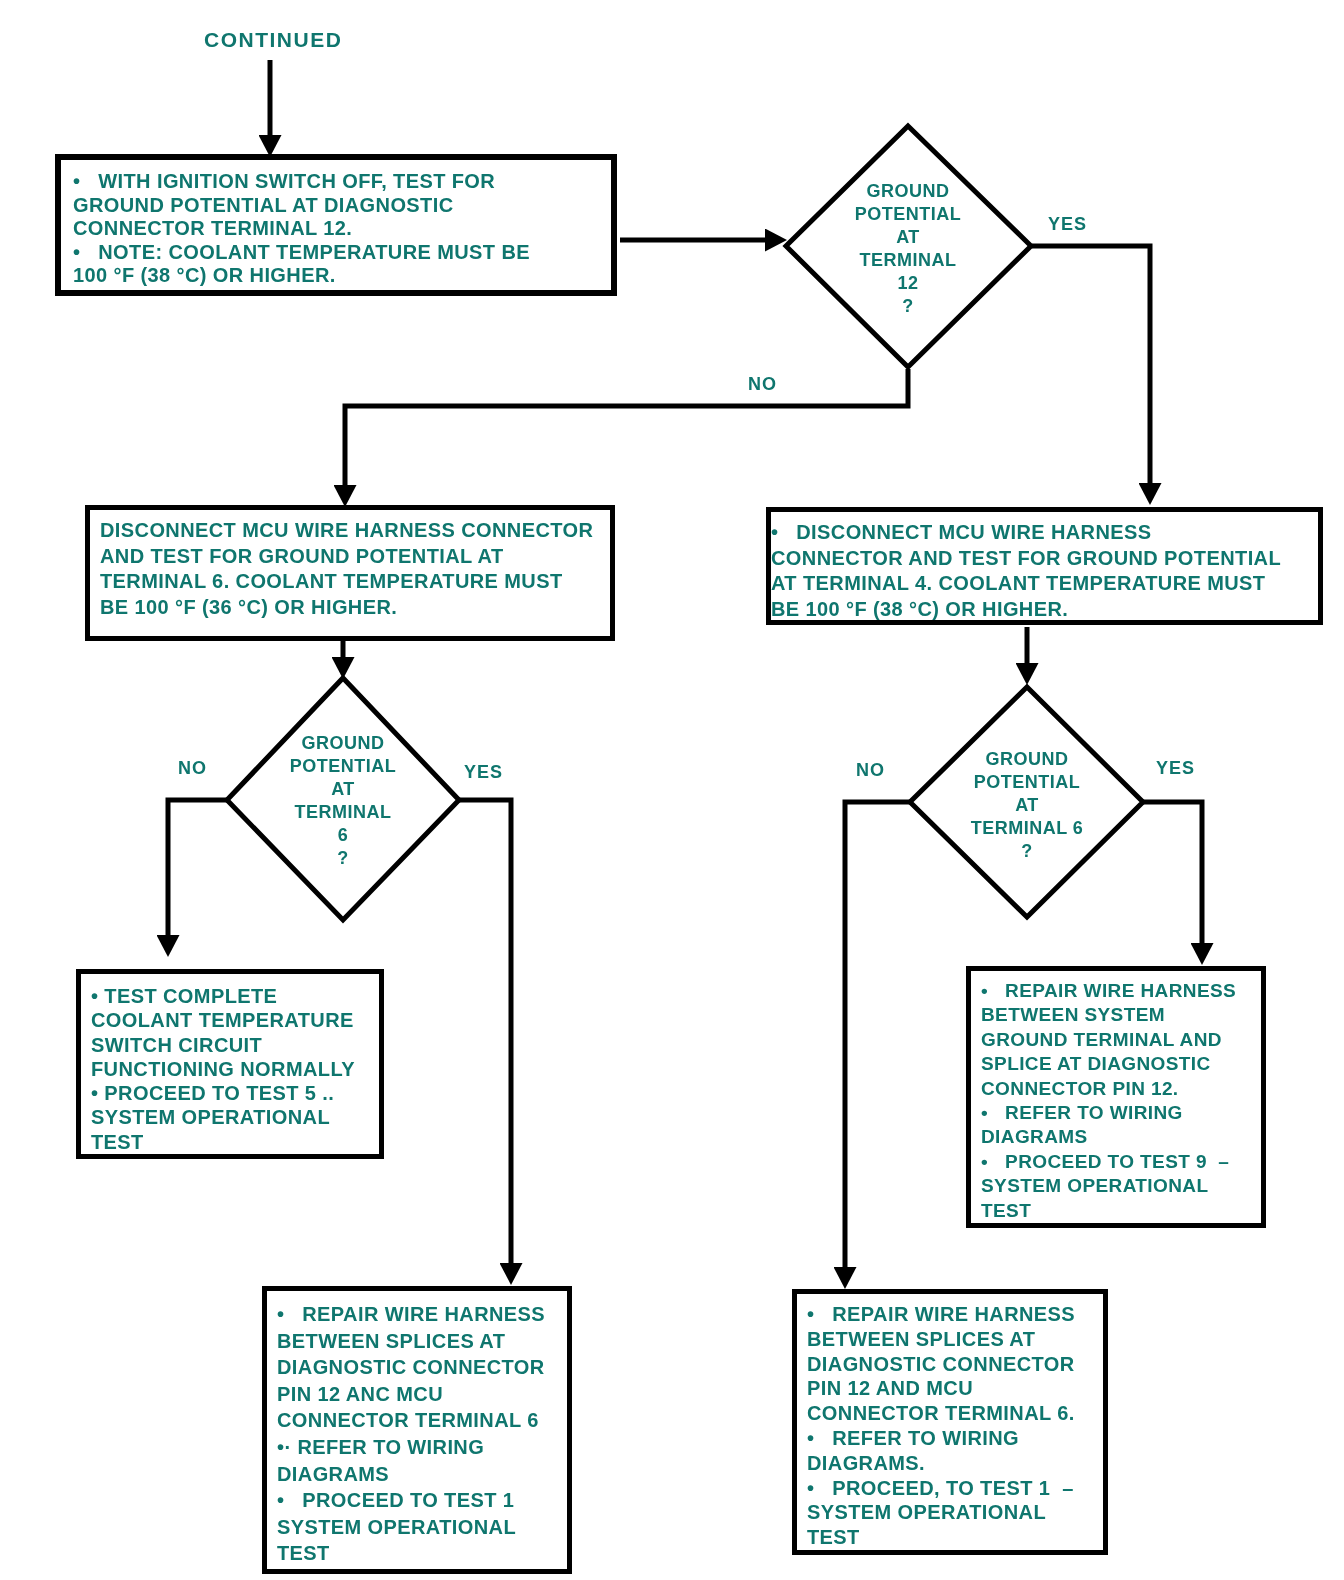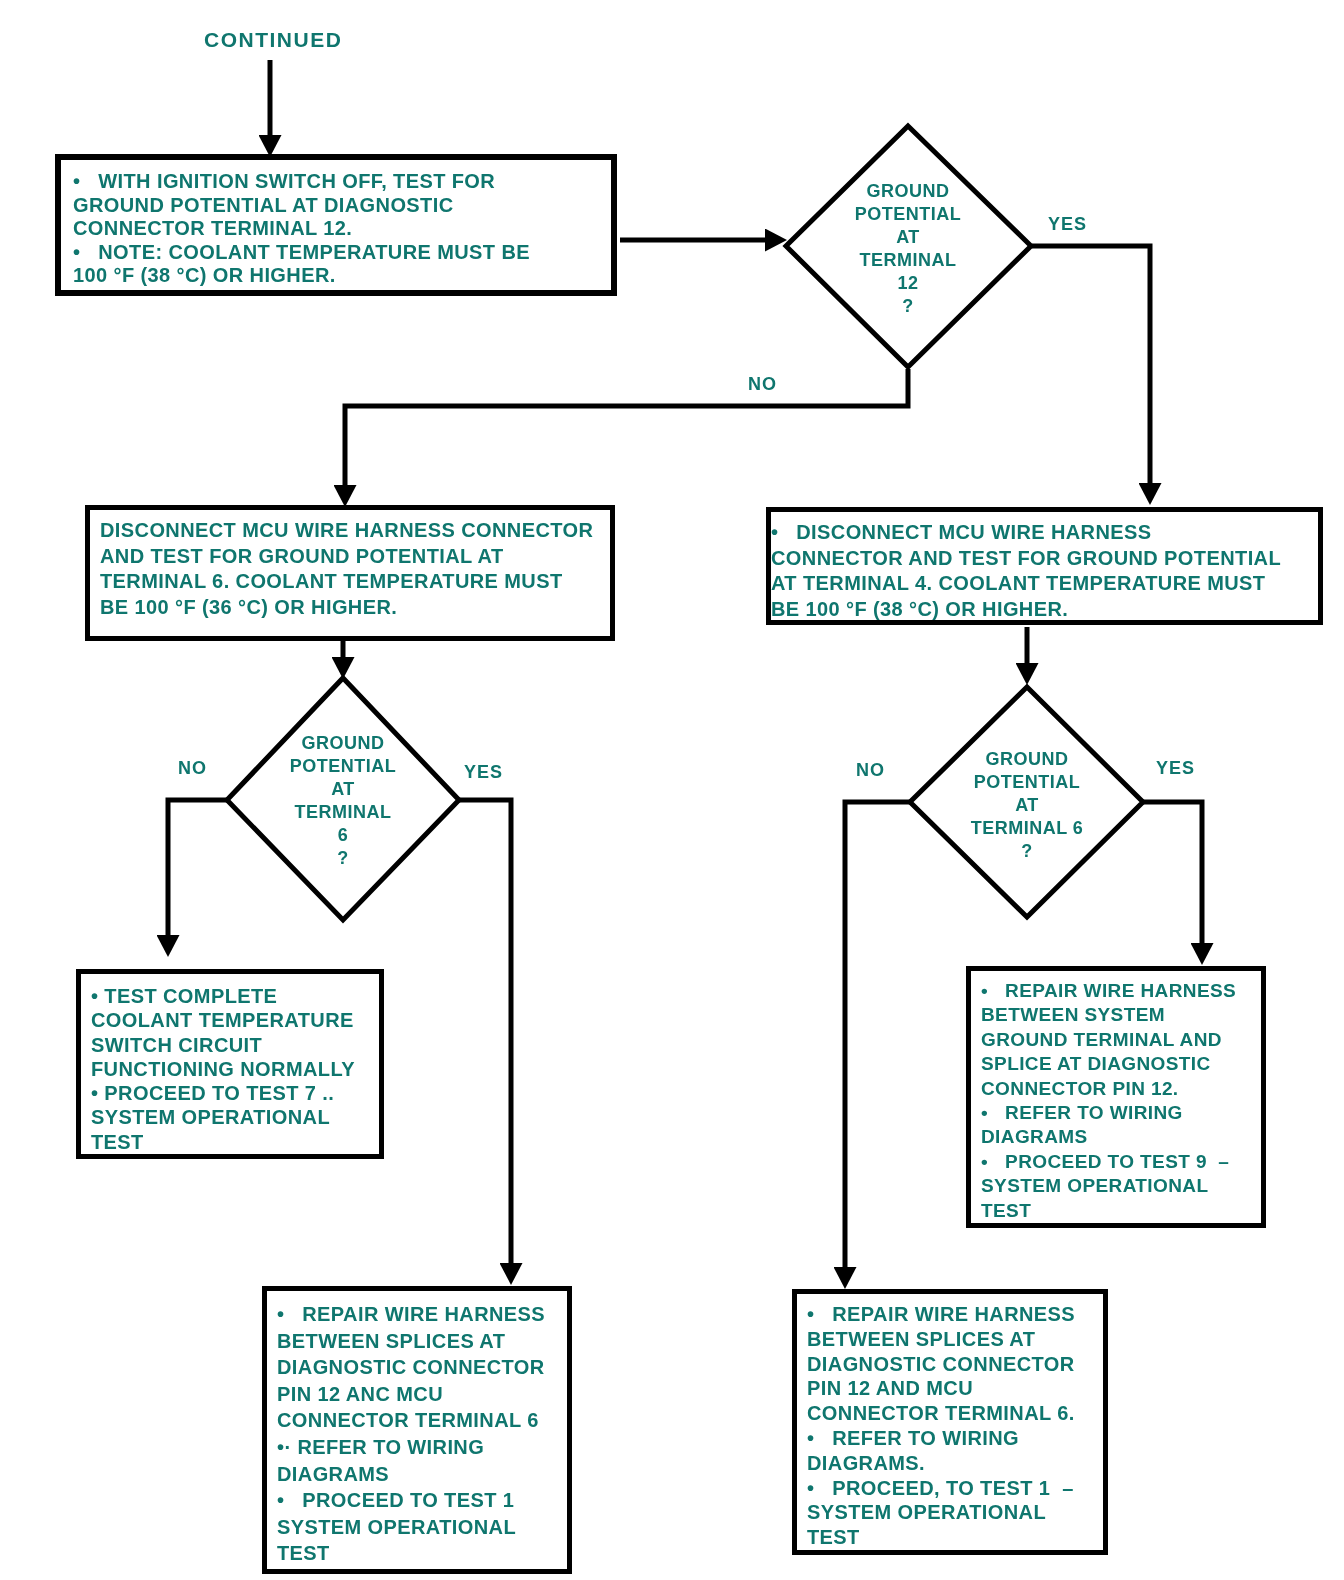--- a/index.html
+++ b/index.html
@@ -102,21 +102,21 @@
       <div class="tline">CONNECTOR AND TEST FOR GROUND POTENTIAL</div>
       <div class="tline">AT TERMINAL 4. COOLANT TEMPERATURE MUST</div>
       <div class="tline">BE 100 °F (38 °C) OR HIGHER.</div>
     </div>
 
   <div id="box-test-complete" class="fc-box txt">
       <div class="tline">• TEST COMPLETE</div>
       <div class="tline">COOLANT TEMPERATURE</div>
       <div class="tline">SWITCH CIRCUIT</div>
       <div class="tline">FUNCTIONING NORMALLY</div>
-      <div class="tline">• PROCEED TO TEST 7 ..</div>
+      <div class="tline">• PROCEED TO TEST 5 ..</div>
       <div class="tline">SYSTEM OPERATIONAL</div>
       <div class="tline">TEST</div>
     </div>
 
   <div id="box-repair-ground" class="fc-box txt">
       <div class="tline">•   REPAIR WIRE HARNESS</div>
       <div class="tline">BETWEEN SYSTEM</div>
       <div class="tline">GROUND TERMINAL AND</div>
       <div class="tline">SPLICE AT DIAGNOSTIC</div>
       <div class="tline">CONNECTOR PIN 12.</div>

